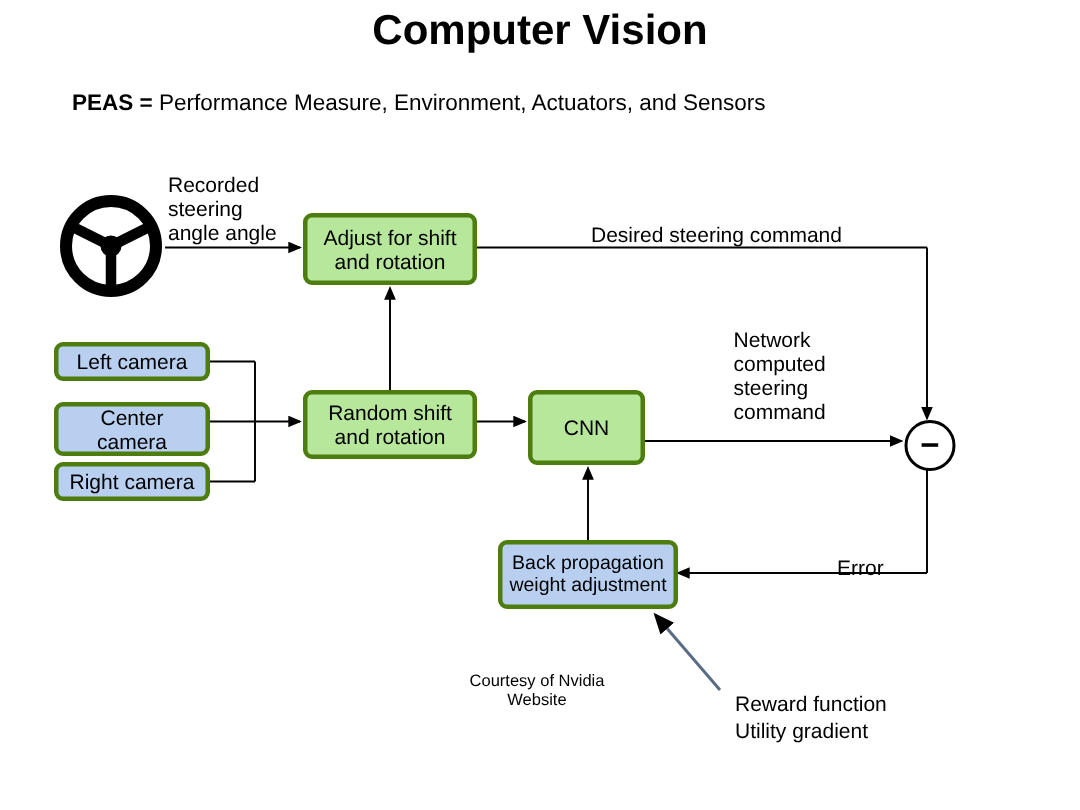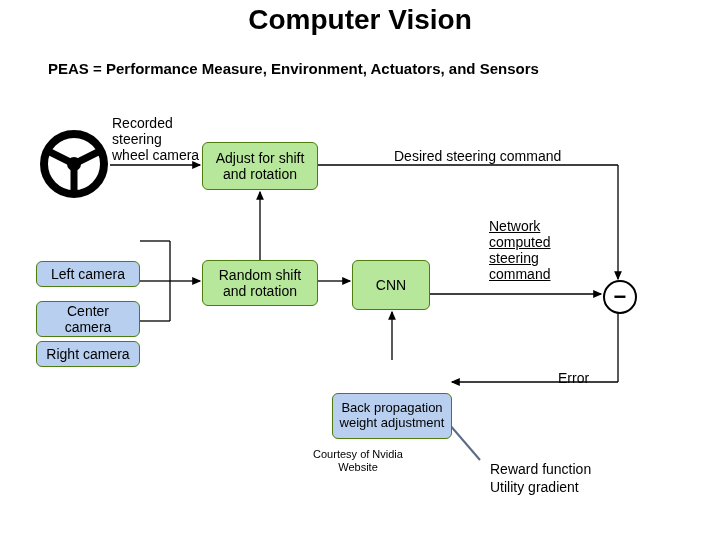--- a/index.html
+++ b/index.html
@@ -22,38 +22,38 @@
     font-size: 28px;
   }
   .subtitle {
     position: absolute;
     top: 60px;
     left: 48px;
     font-size: 15px;
     font-weight: bold;
   }
   .subtitle .lead { font-weight: bold; }
-  .subtitle .rest { font-weight: bold; }
+  .subtitle .rest { font-weight: normal; }
 
   
   .box {
     position: absolute;
-    border: 1px solid #4d7c0f;
+    border: 3px solid #4d7c0f;
     border-radius: 6px;
     display: flex;
     align-items: center;
     justify-content: center;
     text-align: center;
     font-size: 14px;
     padding: 4px 6px;
     box-sizing: border-box;
     line-height: 1.15;
   }
   .green { background: #b6e79a; }
-  .blue  { background: #b8cff0; margin-top: 33px; }
+  .blue  { background: #b8cff0; }
 
   
   .wheel {
     position: absolute;
     left: 40px; top: 130px;
     width: 68px; height: 68px;
   }
 
   .plain-label {
     position: absolute;
@@ -142,37 +142,37 @@
     <circle cx="34" cy="34" r="30" fill="none" stroke="#000" stroke-width="8"></circle>
     <circle cx="34" cy="34" r="7" fill="#000"></circle>
     <path d="M34 34 L10 22" stroke="#000" stroke-width="7" stroke-linecap="round"></path>
     <path d="M34 34 L58 22" stroke="#000" stroke-width="7" stroke-linecap="round"></path>
     <path d="M34 34 L34 62" stroke="#000" stroke-width="7" stroke-linecap="round"></path>
   </svg>
 </div>
 
 <div class="plain-label" style="left:112px; top:115px; white-space:pre;">Recorded
 steering
-wheel camera</div>
+angle angle</div>
 
 <div class="box green" style="left:202px; top:142px; width:116px; height:48px; white-space:pre;">Adjust for shift
 and rotation</div>
 
 <div class="plain-label" style="left:394px; top:148px;">Desired steering command</div>
 
 <div class="box blue" style="left:36px; top:228px; width:104px; height:26px;">Left camera</div>
 <div class="box blue" style="left:36px; top:268px; width:104px; height:36px;">Center camera</div>
 <div class="box blue" style="left:36px; top:308px; width:104px; height:26px;">Right camera</div>
 
 <div class="box green" style="left:202px; top:260px; width:116px; height:46px; white-space:pre;">Random shift
 and rotation</div>
 
 <div class="box green" style="left:352px; top:260px; width:78px; height:50px;">CNN</div>
 
-<div class="plain-label" style="left:489px; top:218px; white-space:pre;text-decoration:underline;">Network
+<div class="plain-label" style="left:489px; top:218px; white-space:pre;">Network
 computed
 steering
 command</div>
 
 <div class="minus" style="left:603px; top:280px;">
   <span>−</span>
 </div>
 
 <div class="plain-label" style="left:558px; top:370px;">Error</div>
 

